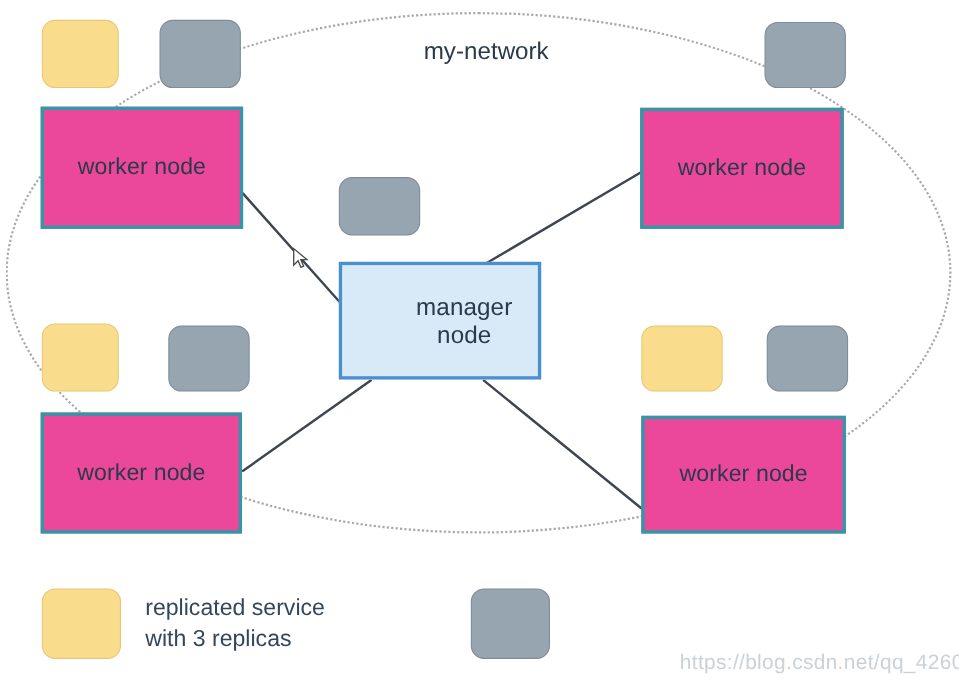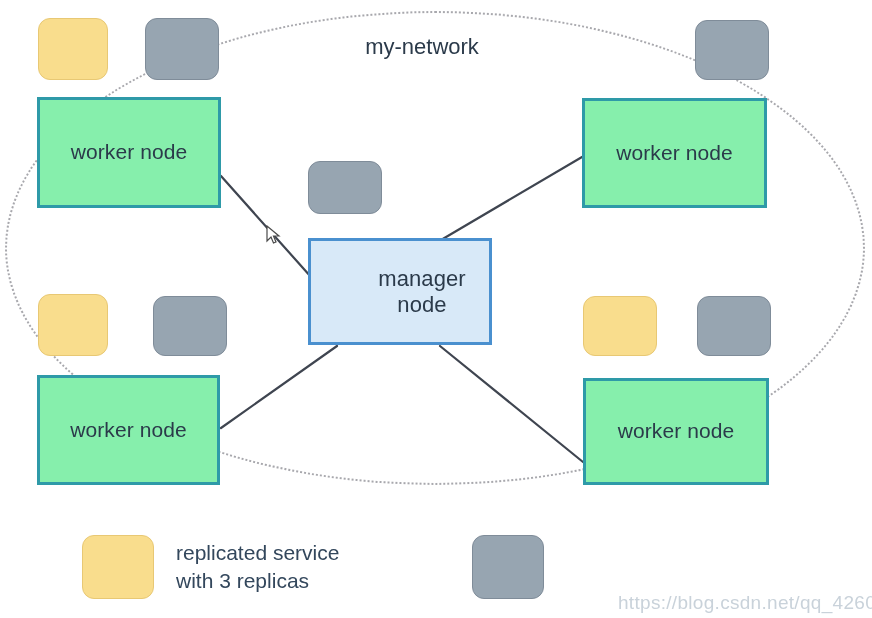--- a/index.html
+++ b/index.html
@@ -32,21 +32,21 @@
     position: absolute;
     box-sizing: border-box;
     display: flex;
     align-items: center;
     justify-content: center;
     text-align: center;
     line-height: 1.18;
     letter-spacing: 0.1px;
   }
   .worker {
-    background: #86efac;
+    background: #ec4899;
     border: 3px solid #2e9aa8;
     color: #2b3a4a;
     font-size: 21px;
   }
   .manager {
     background: #d8e9f8;
     border: 3px solid #4a90cf;
     color: #2b3a4a;
     font-size: 22px;
     padding-left: 44px;
@@ -73,41 +73,40 @@
     left: 5px;
     top: 11px;
     width: 860px;
     height: 474px;
     border: 2px dotted #a8a8ad;
     border-radius: 50%;
     box-sizing: border-box;
   }
   #network-label {
     position: absolute;
-    left: 322px;
+    left: 342px;
     top: 34px;
     width: 200px;
     text-align: center;
     font-size: 22px;
     color: #2b3a4a;
   }
 
   
   #legend {
     position: absolute;
     left: 0;
     top: 520px;
     width: 872px;
     height: 98px;
   }
   .legend-entry {
     position: absolute;
     display: flex;
     align-items: center;
-    margin-left: 44px;
   }
   .legend-swatch {
     width: 70px;
     height: 62px;
     border-radius: 12px;
     flex: 0 0 auto;
   }
   .legend-text {
     margin-left: 22px;
     font-size: 21px;

